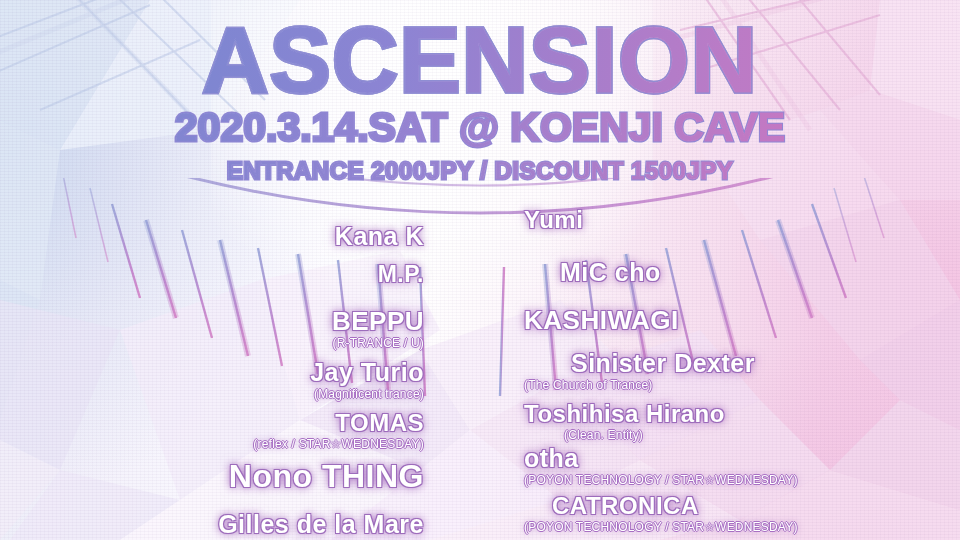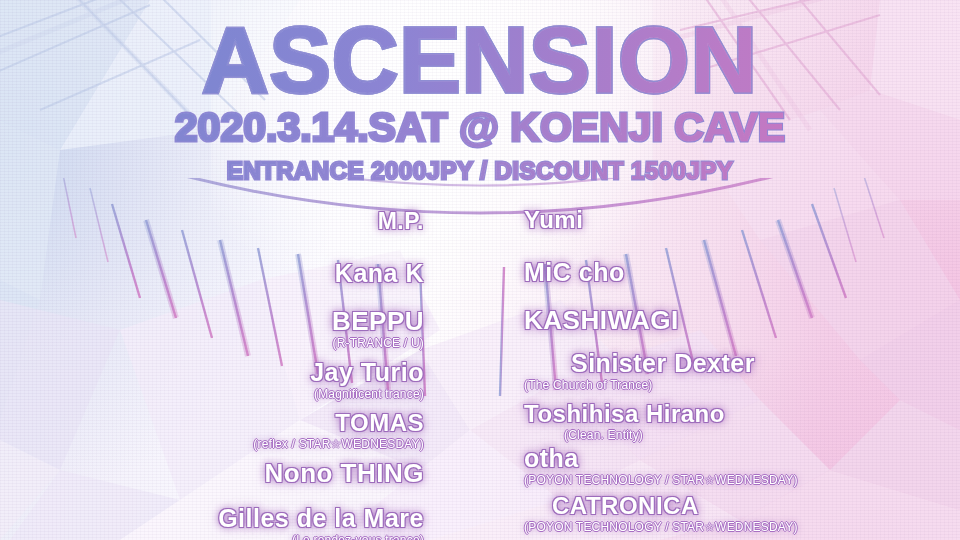--- a/index.html
+++ b/index.html
@@ -328,52 +328,52 @@
 
     <div class="price-wrap">
       <div class="price-grad" style="-webkit-text-fill-color:transparent; -webkit-text-stroke:2.8px #9288d4; background:none; color:transparent;">ENTRANCE 2000JPY / DISCOUNT 1500JPY</div>
       <div class="price-mask">ENTRANCE 2000JPY / DISCOUNT 1500JPY</div>
       <div class="price-grad" style="-webkit-text-stroke:1px transparent;">ENTRANCE 2000JPY / DISCOUNT 1500JPY</div>
     </div>
   </div>
 
   <div class="lineup">
     <div class="col col-left" id="col-left">
+        <div class="act" style="margin-top: 28px;">
+          <div class="act-name" style="font-size: 25px;">Kana K</div>
+        </div>
         <div class="act" style="margin-top: 14px;">
           <div class="act-name" style="font-size: 23px;">M.P.</div>
-        </div>
-        <div class="act" style="margin-top: 28px;">
-          <div class="act-name" style="font-size: 25px;">Kana K</div>
         </div>
         <div class="act" style="margin-top: 22px;">
           <div class="act-name" style="font-size: 26px;">BEPPU</div>
           <div class="act-crew" style="font-size: 12px; margin-top: 3px;">(R-TRANCE / U)</div>
         </div>
         <div class="act" style="margin-top: 10px;">
           <div class="act-name" style="font-size: 25px;">Jay Turio</div>
           <div class="act-crew" style="font-size: 12px; margin-top: 3px; padding-left: 40px;">(Magnificent trance)</div>
         </div>
         <div class="act" style="margin-top: 10px;">
           <div class="act-name" style="font-size: 24px;">TOMAS</div>
           <div class="act-crew" style="font-size: 12px; margin-top: 3px;">(reflex / STAR☆WEDNESDAY)</div>
         </div>
         <div class="act" style="margin-top: 8px;">
-          <div class="act-name" style="font-size: 26px;">Nono THING</div>
+          <div class="act-name" style="font-size: 32px;">Nono THING</div>
         </div>
         <div class="act" style="margin-top: 20px;">
           <div class="act-name" style="font-size: 25px;">Gilles de la Mare</div>
           <div class="act-crew" style="font-size: 12px; margin-top: 3px;">(Le rendez-vous trance)</div>
         </div>
       </div>
     <div class="col col-right" id="col-right">
         <div class="act" style="margin-top: 12px;">
           <div class="act-name" style="font-size: 24px;">Yumi</div>
         </div>
         <div class="act" style="margin-top: 28px;">
-          <div class="act-name" style="font-size: 25px;">MiC cho</div>
+          <div class="act-name" style="font-size: 25px; margin-left: 36px;">MiC cho</div>
         </div>
         <div class="act" style="margin-top: 22px;">
           <div class="act-name" style="font-size: 26px;">KASHIWAGI</div>
         </div>
         <div class="act" style="margin-top: 18px;">
           <div class="act-name" style="font-size: 25px; padding-left: 47px;">Sinister Dexter</div>
           <div class="act-crew" style="font-size: 12px; margin-top: 3px;">(The Church of Trance)</div>
         </div>
         <div class="act" style="margin-top: 10px;">
           <div class="act-name" style="font-size: 24px;">Toshihisa Hirano</div>

